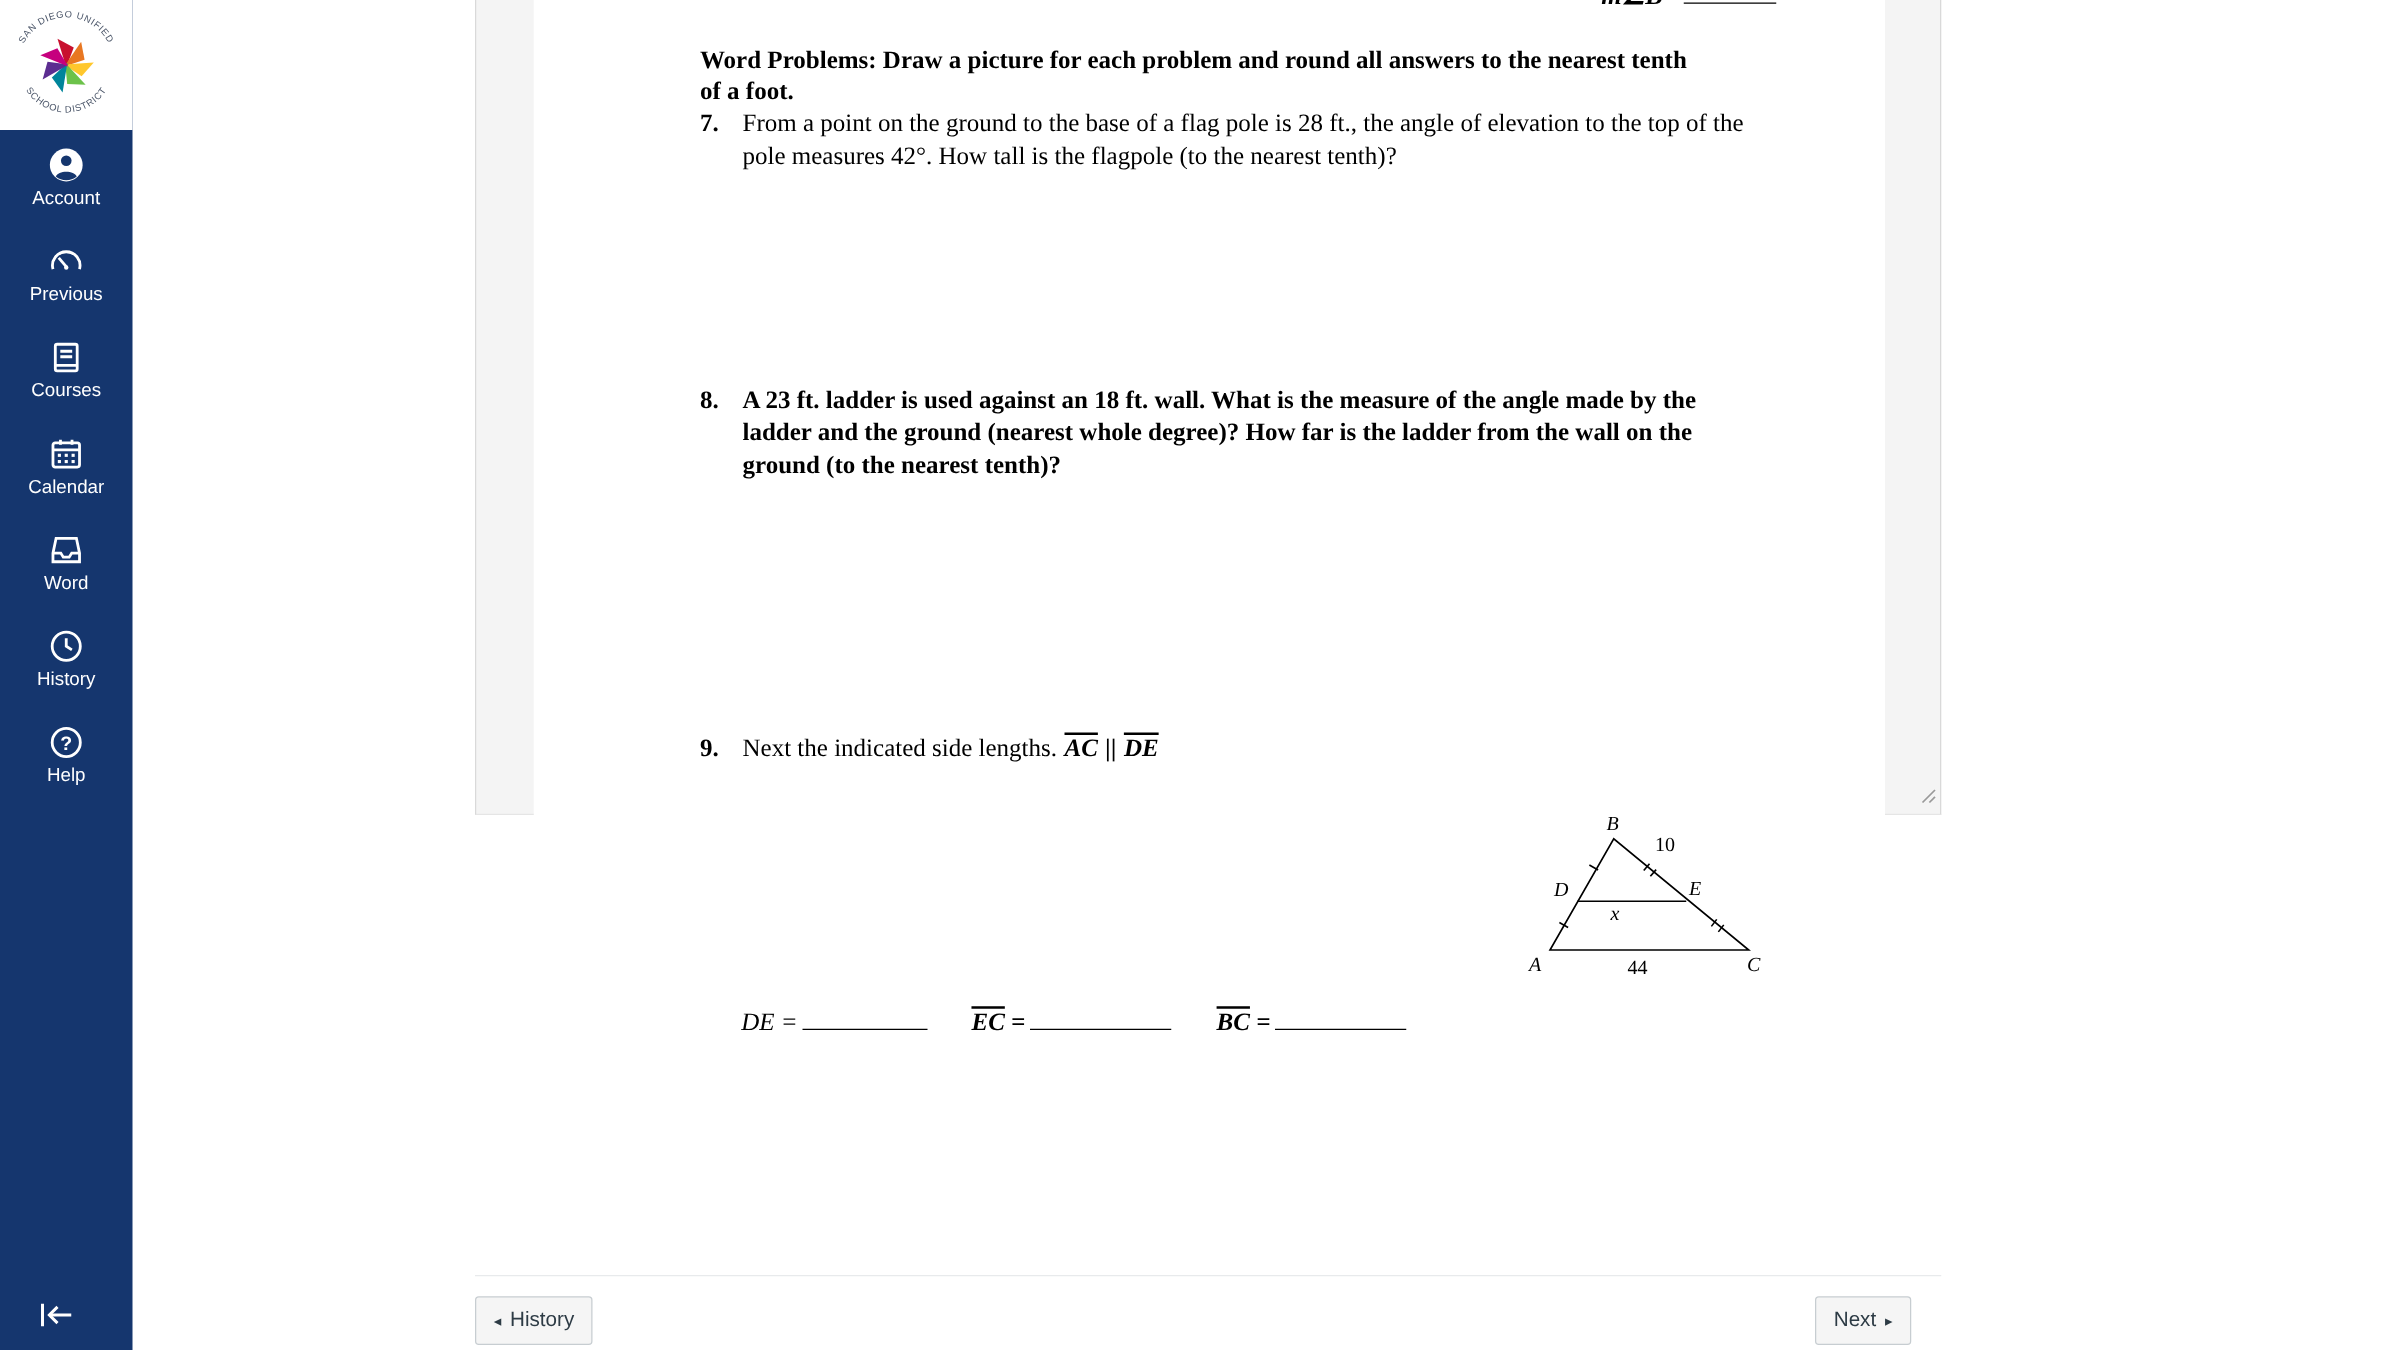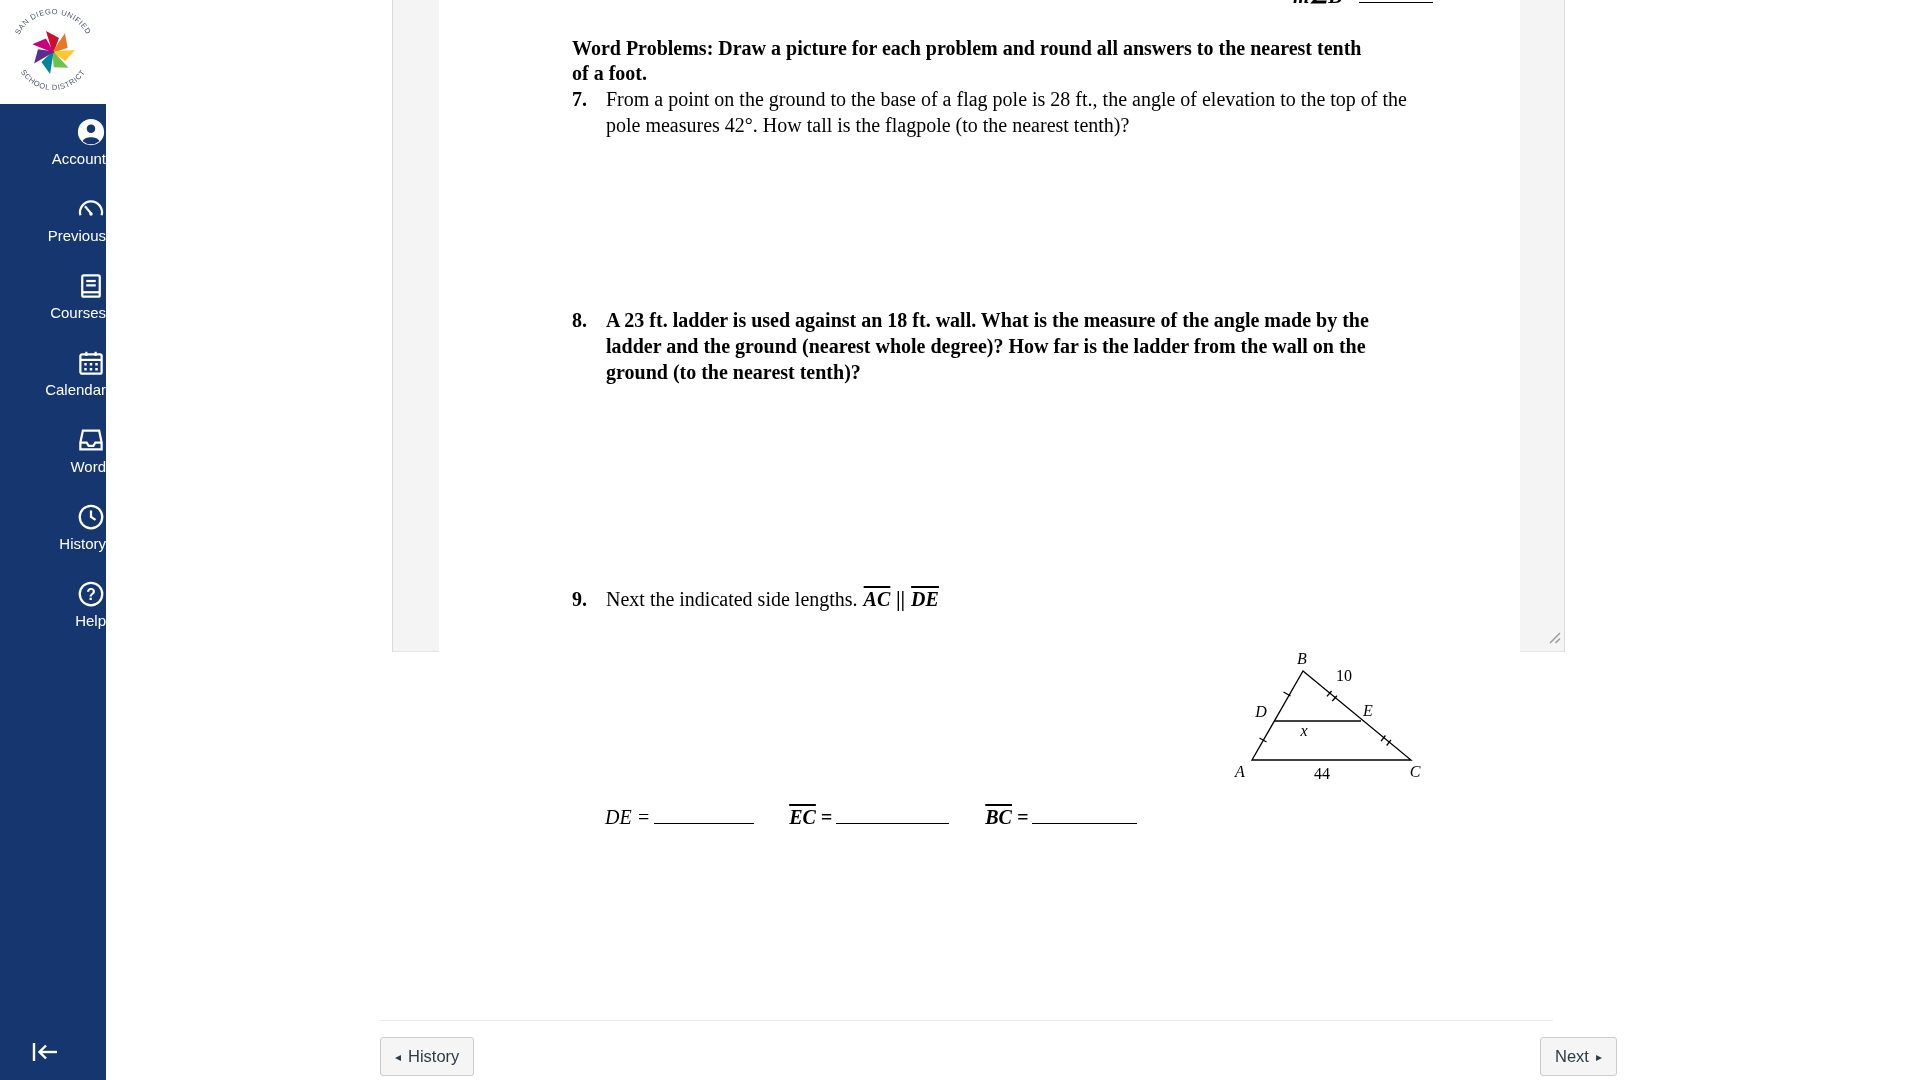--- a/index.html
+++ b/index.html
@@ -5,30 +5,30 @@
   * { margin:0; padding:0; box-sizing:border-box; }
   html,body { width:1920px; height:1080px; overflow:hidden; background:#ffffff;
               font-family:"Liberation Sans", sans-serif; }
 
   
   .sidebar { position:absolute; left:0; top:0; width:106px; height:1080px;
              background:#15366E; display:flex; flex-direction:column; }
   .logo-box { width:106px; height:104px; background:#ffffff; display:flex;
               align-items:center; justify-content:center; cursor:pointer; }
   .nav { margin-top:4px; }
-  .nav-item { height:77px; display:flex; flex-direction:column; align-items:flex-end;
+  .nav-item { height:77px; display:flex; flex-direction:column; align-items:center;
               padding-top:9px; color:#ffffff; cursor:pointer; }
   .nav-icon { width:30px; height:30px; display:flex; align-items:center; justify-content:center; }
   .nav-icon svg { display:block; }
   .nav-label { font-size:15px; margin-top:3px; color:#ffffff; white-space:nowrap; }
   .collapse-btn { position:absolute; left:26px; bottom:10px; background:none; border:none;
                   cursor:pointer; padding:4px; }
 
   
-  .frame { position:absolute; left:392px; top:0; width:1173px; height:652px;
+  .frame { position:absolute; left:380px; top:0; width:1173px; height:652px;
            background:#F4F4F4; border-left:1px solid #D9D9D9; border-right:1px solid #D9D9D9;
            border-bottom:1px solid #E5E5E5; }
   .page  { position:absolute; left:46px; top:0; width:1081px; height:921px;
            background:#ffffff; overflow:hidden;
            font-family:"Liberation Serif", serif; color:#000; }
 
   
   .cutoff { position:absolute; left:854px; top:0; width:250px; height:8px; overflow:hidden; }
   .cutoff-inner { display:flex; align-items:baseline; margin-top:-16px;
                   font:bold italic 21px "Liberation Serif", serif; }
@@ -66,21 +66,21 @@
   .resize-handle { position:absolute; right:3px; bottom:3px; cursor:nwse-resize; }
 
   
   .pager-divider { position:absolute; left:380px; top:1020px; width:1173px; height:1px;
                    background:#E8EAEC; }
   .pager-btn { position:absolute; top:1037px; height:39px; background:#F5F5F5;
                border:1px solid #C7CDD1; border-radius:3px; color:#2D3B45;
                font-family:"Liberation Sans", sans-serif; font-size:16.5px;
                padding:0 14px; cursor:pointer; display:flex; align-items:center; gap:7px; }
   .pager-btn.prev { left:380px; }
-  .pager-btn.next { left:1540px;justify-content:center; }
+  .pager-btn.next { left:1452px;justify-content:center; }
   .pager-arrow { font-size:12px; line-height:1; }
 </style>
 </head>
 <body>
 
 <aside class="sidebar">
 
   <div class="logo-box">
     <svg width="88" height="88" viewBox="0 0 88 88">
       <defs>

